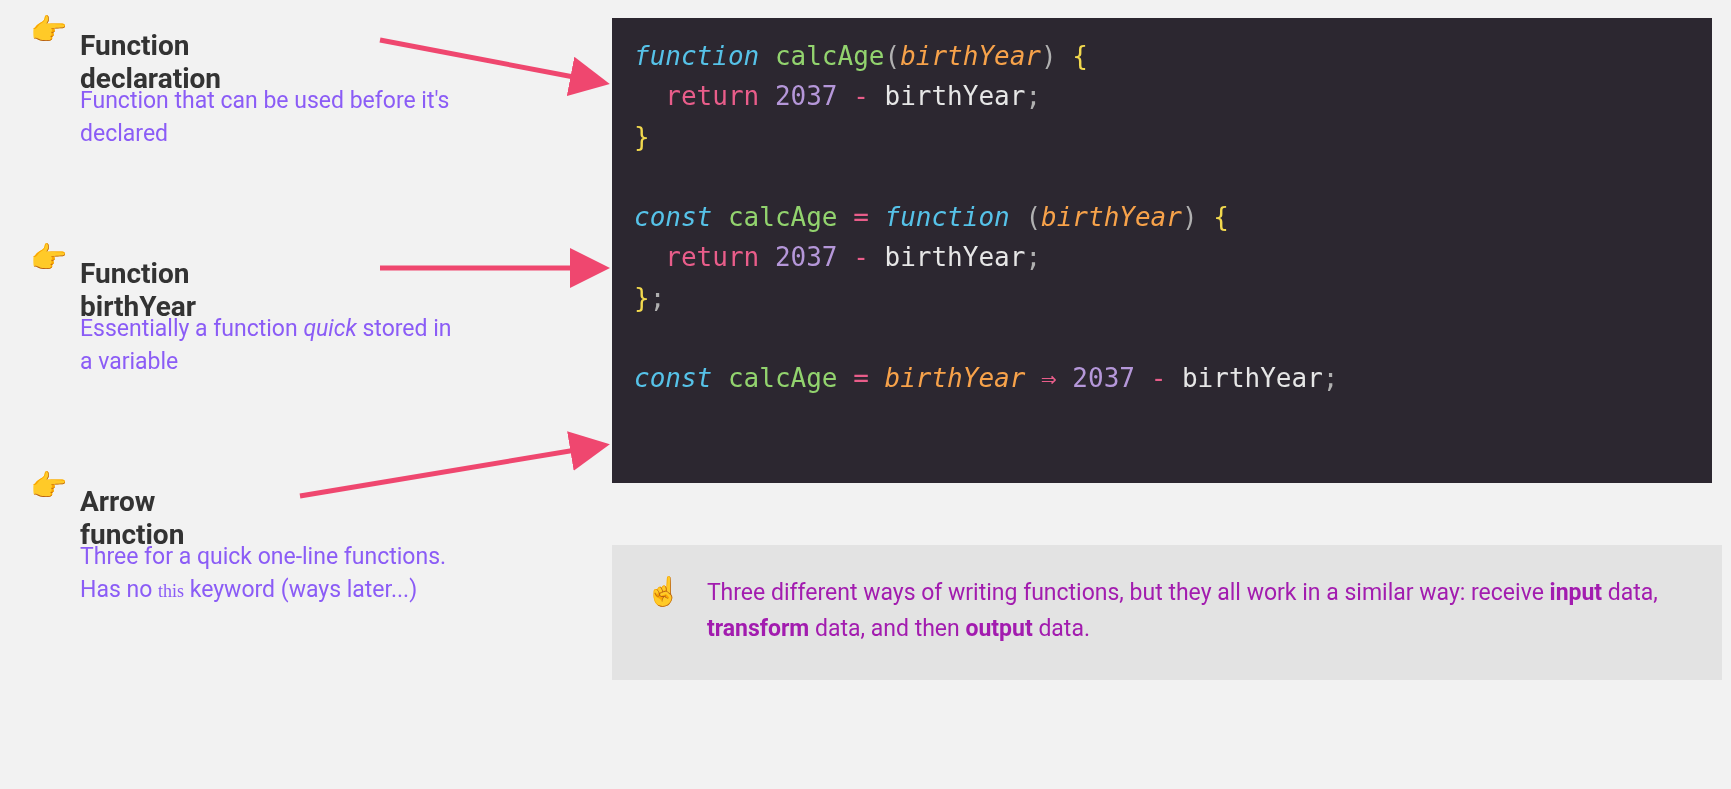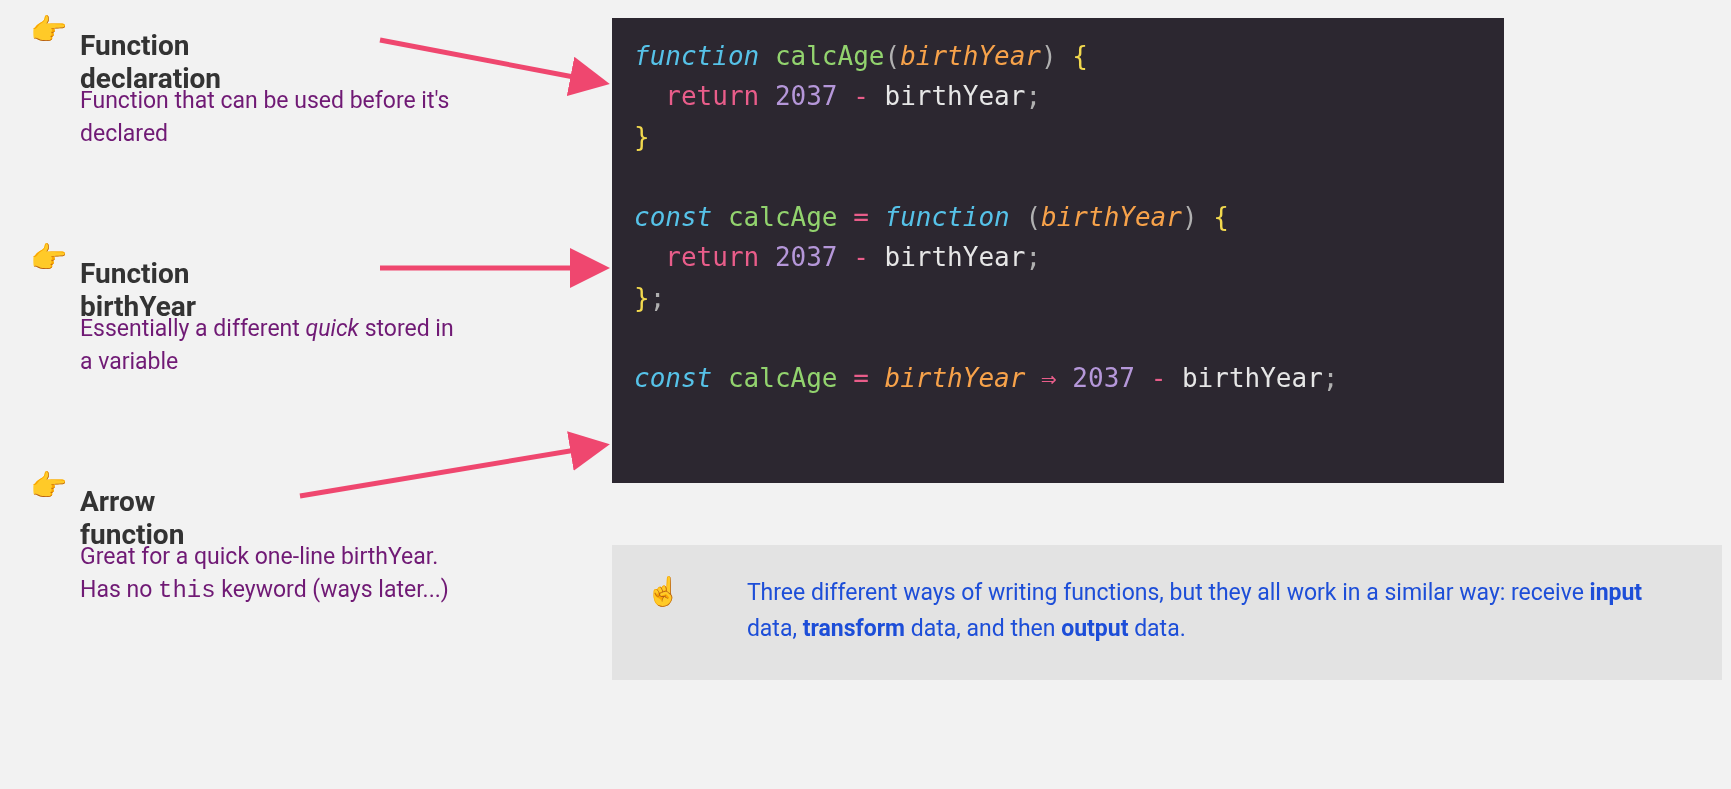--- a/index.html
+++ b/index.html
@@ -33,38 +33,38 @@
       font-size: 28px;
       font-weight: 700;
       color: #333;
       margin-top: 15px;
     }
     .item p {
       position: absolute;
       left: 50px;
       font-size: 23px;
       line-height: 1.45;
-      color: #701a75;
+      color: #8b5cf6;
       width: 380px;
     }
 
     #item1 { top: 12px; }
     #item1 p { top: 72px; }
 
     #item2 { top: 240px; }
     #item2 p { top: 72px; }
 
     #item3 { top: 468px; }
     #item3 p { top: 72px; }
 
     .code-block {
       position: absolute;
       left: 612px;
       top: 18px;
-      width: 892px;
+      width: 1100px;
       height: 465px;
       background: #2c2730;
       padding: 18px 22px;
       font-family: "SF Mono", Menlo, Consolas, monospace;
       font-size: 26px;
       line-height: 1.55;
       color: #e6e6e6;
       white-space: pre;
     }
     .kw-fn { color: #56c2e8; font-style: italic; }
@@ -90,61 +90,60 @@
       align-items: flex-start;
       gap: 26px;
     }
     .note-box .note-icon {
       font-size: 28px;
       line-height: 1.2;
     }
     .note-box .note-text {
       font-size: 23px;
       line-height: 1.55;
-      color: #1d4ed8;
-      margin-left: 40px;
+      color: #a21caf;
     }
     .note-box .note-text b { font-weight: 700; }
 
     svg.arrows {
       position: absolute;
       left: 0;
       top: 0;
       width: 1731px;
       height: 789px;
       pointer-events: none;
     }
 
     code.inline-code {
-      font-family: Liberation Mono, monospace;
-      font-size: 24px;
+      font-family: Liberation Serif, serif;
+      font-size: 18px;
     }
     em { font-style: italic; }
   </style>
 </head>
 <body>
 
 <div class="left-col">
 
   <div class="item" id="item1">
     <span class="hand">👉</span>
     <h2>Function declaration</h2>
     <p><span>Function that can be used before it's declared</span></p>
   </div>
 
   <div class="item" id="item2">
     <span class="hand">👉</span>
     <h2>Function birthYear</h2>
-    <p><span>Essentially a different </span><em>quick</em><span> stored in a variable</span></p>
+    <p><span>Essentially a function </span><em>quick</em><span> stored in a variable</span></p>
   </div>
 
   <div class="item" id="item3">
     <span class="hand">👉</span>
     <h2>Arrow function</h2>
-    <p><span>Great for a quick one-line birthYear. Has no </span><code class="inline-code">this</code><span> keyword (ways later...)</span></p>
+    <p><span>Three for a quick one-line functions. Has no </span><code class="inline-code">this</code><span> keyword (ways later...)</span></p>
   </div>
 
 </div>
 
 <div class="code-block"><span class="kw-fn">function</span> <span class="fn-name">calcAge</span><span class="punct">(</span><span class="param">birthYear</span><span class="punct">)</span> <span class="brace">{</span>
 <span>  </span><span class="kw-ret">return</span> <span class="num">2037</span> <span class="op">-</span> <span class="ident">birthYear</span><span class="punct">;</span>
 <span class="brace">}</span>
 
 <span class="kw-const">const</span> <span class="fn-name">calcAge</span> <span class="op">=</span> <span class="kw-fn">function</span> <span class="punct">(</span><span class="param">birthYear</span><span class="punct">)</span> <span class="brace">{</span>
 <span>  </span><span class="kw-ret">return</span> <span class="num">2037</span> <span class="op">-</span> <span class="ident">birthYear</span><span class="punct">;</span>

